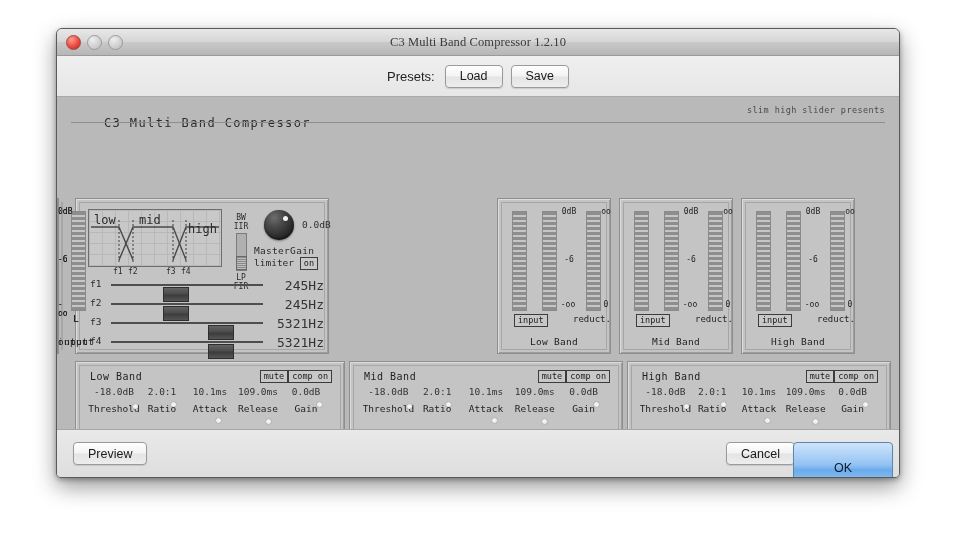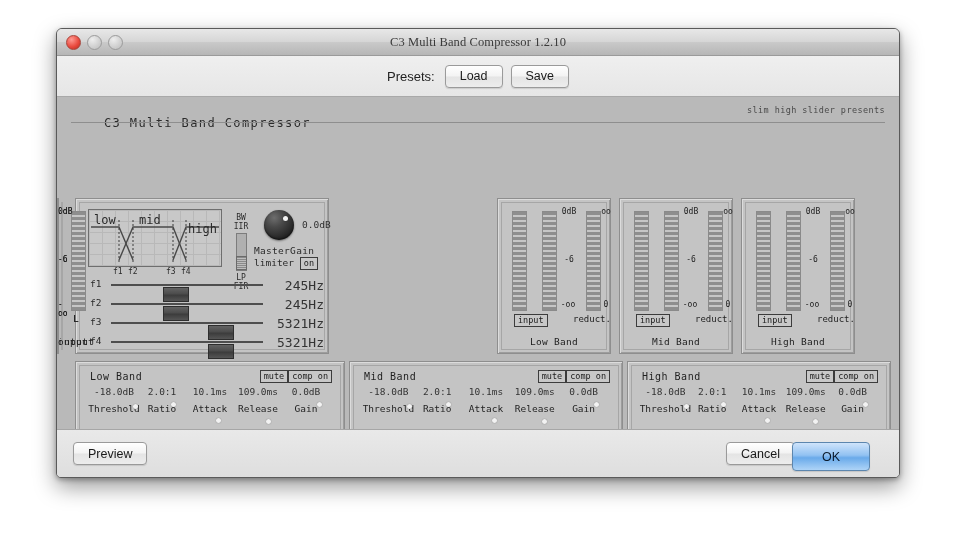--- a/index.html
+++ b/index.html
@@ -181,21 +181,21 @@
   
   .footer{
     position:absolute;left:0;bottom:0;width:100%;height:47px;
     background:linear-gradient(to bottom,#e9e9e9 0%,#dedede 100%);
     border-top:1px solid #a6a6a6;
   }
   .footer .aqua-btn{position:absolute;top:12px;}
   #btn-preview{left:16px;}
   #btn-cancel{right:104px;}
   #btn-ok{
-    right:29px;width:70px;padding:3px;color:#0b1a2b;
+    right:6px;width:70px;padding:14px;color:#0b1a2b;
     background:linear-gradient(to bottom,#cfe4fb 0%,#92c2f2 45%,#6aaaea 55%,#aed4f7 100%);
     border:1px solid #5c86ae;
   }
 </style>
 </head>
 <body>
 
 <div class="stage">
   <div class="window">
 

